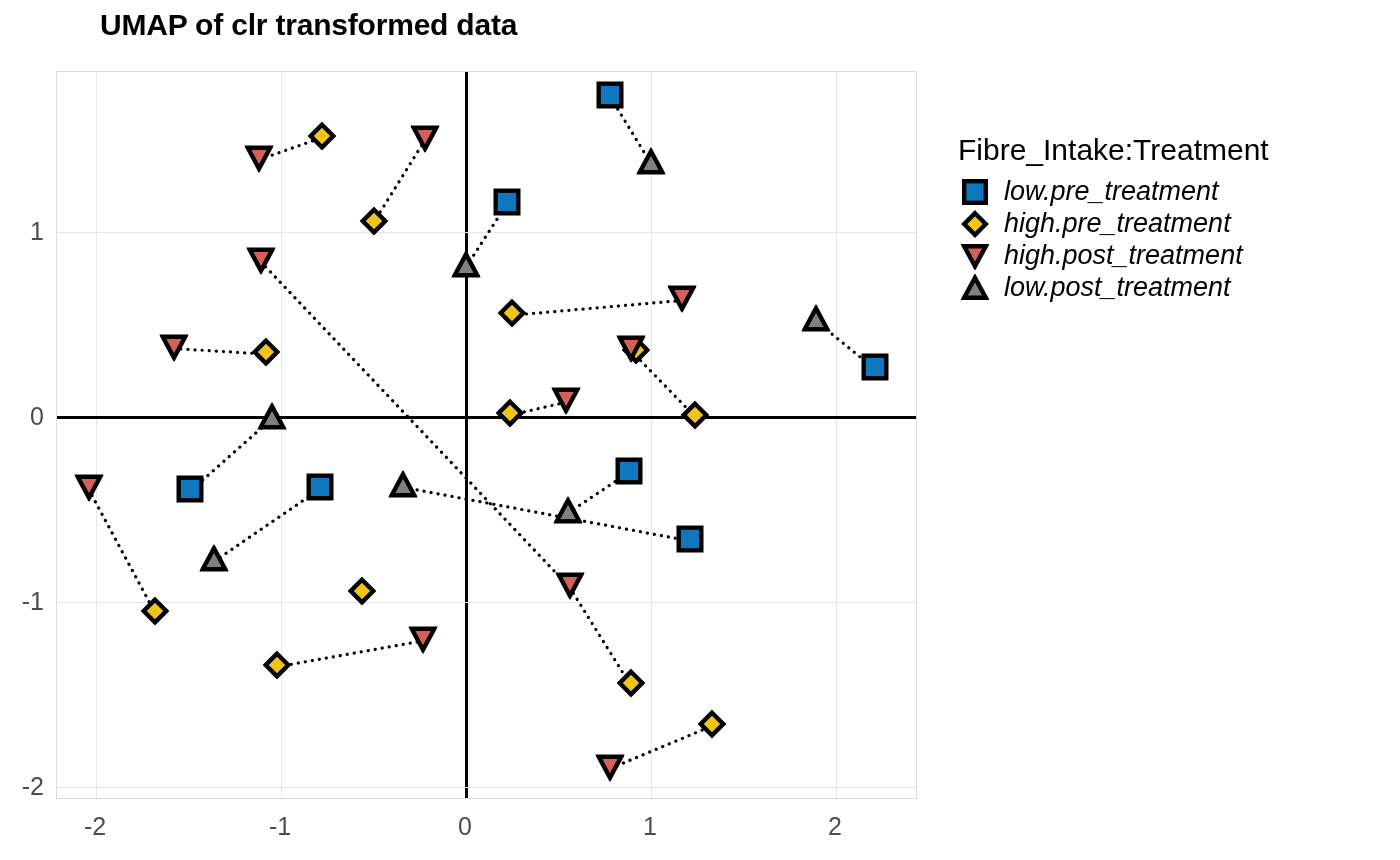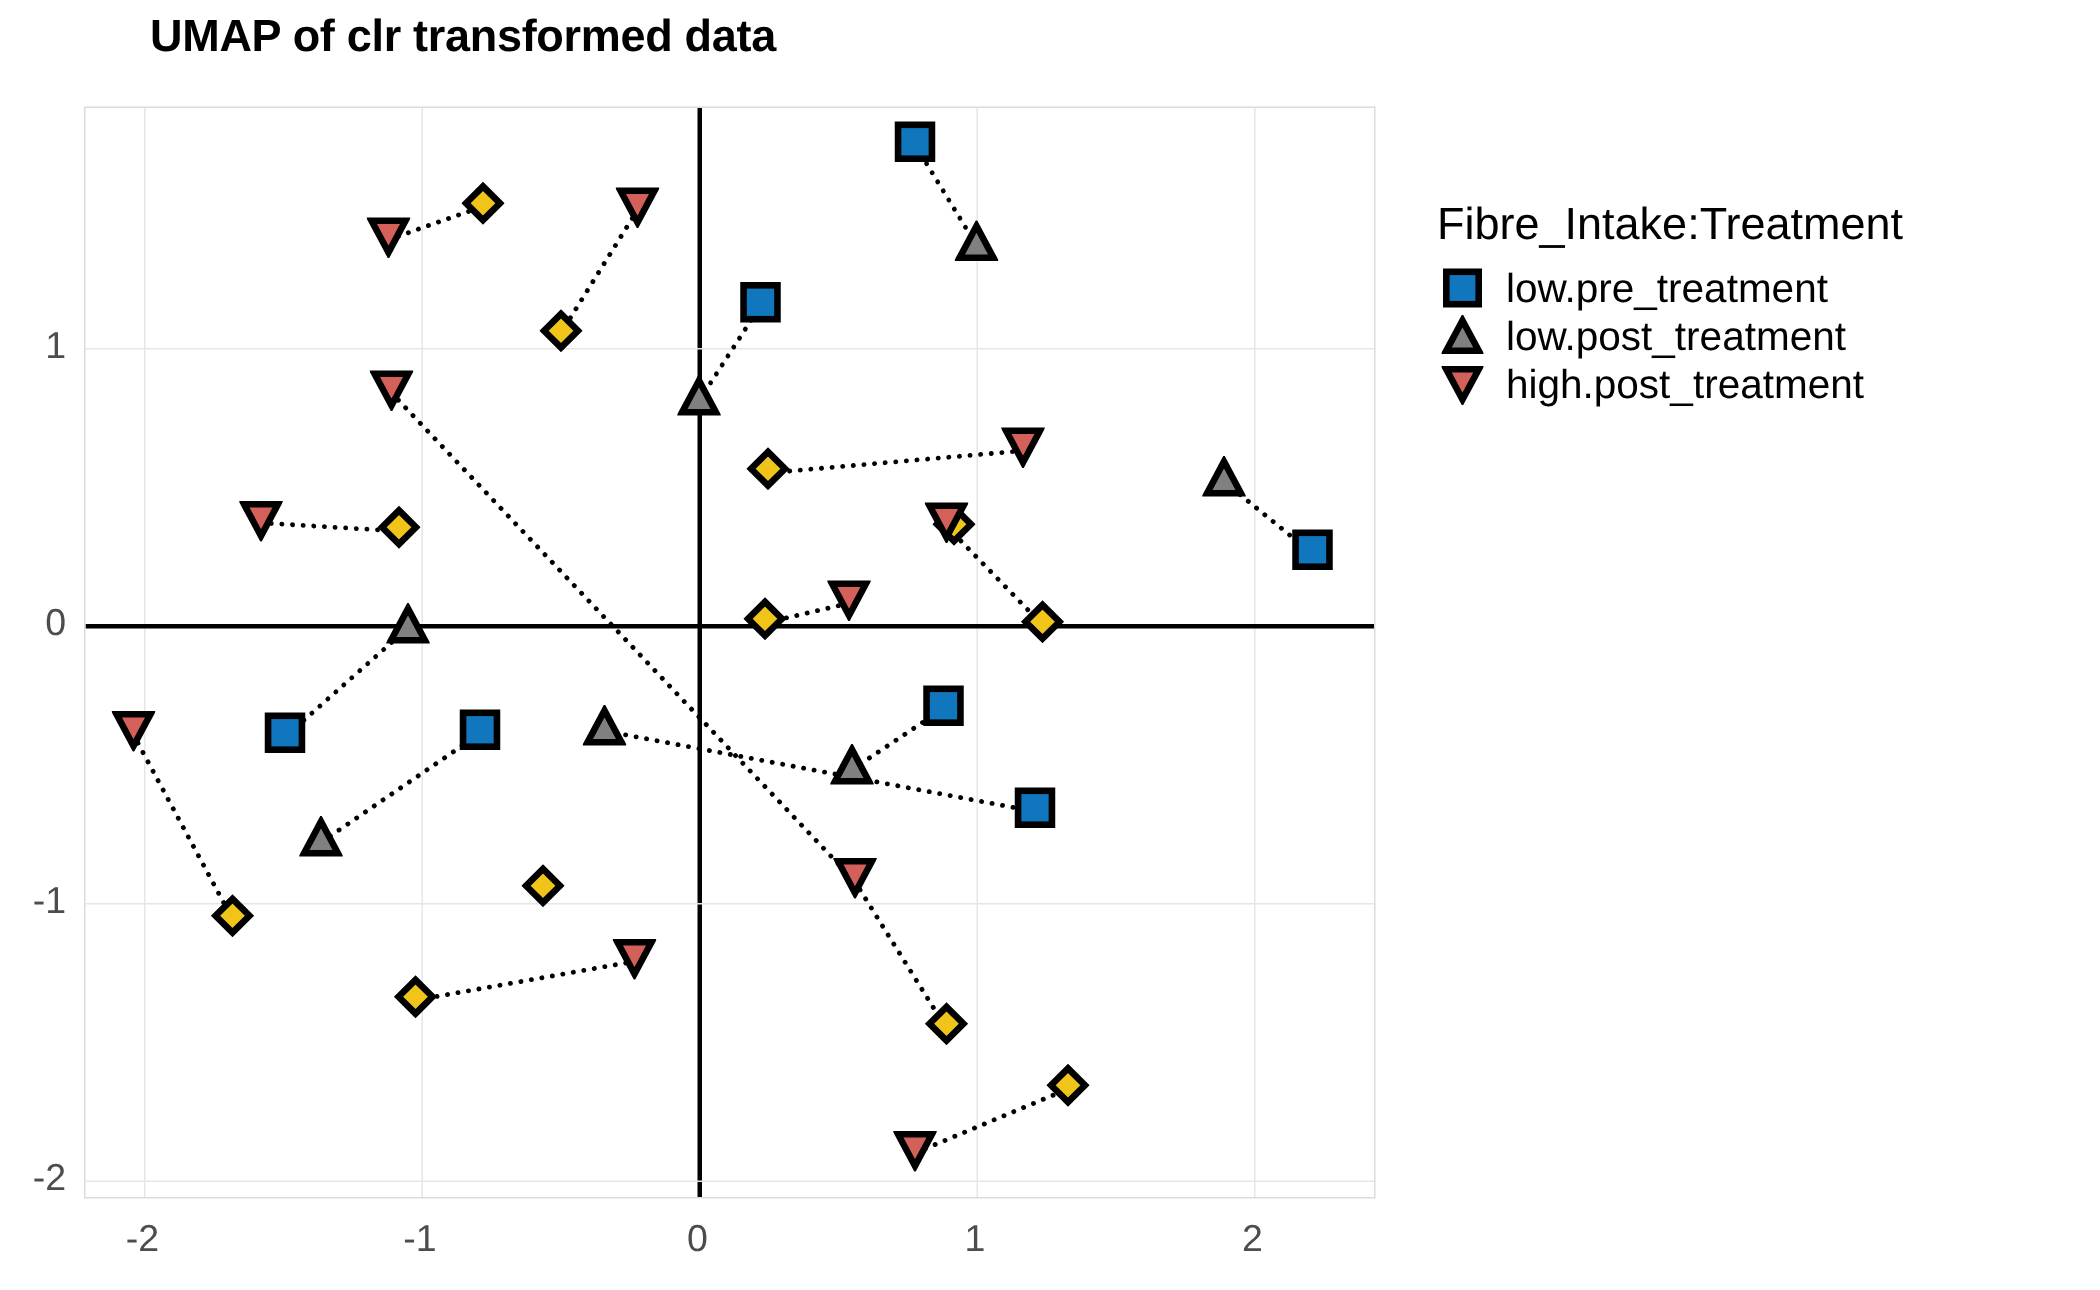--- a/index.html
+++ b/index.html
@@ -44,21 +44,21 @@
   
   .marker{position:absolute;transform:translate(-50%,-50%);}
 
   
   #legend{position:absolute;left:958px;top:132px;width:430px;}
   #legend-title{
     font-size:30px;color:#000;white-space:nowrap;margin-bottom:8px;
     line-height:36px;
   }
   .legend-item{
-    display:flex;align-items:center;height:32px;
+    display:flex;align-items:flex-start;height:32px;font-style:italic;
   }
   .legend-key{
     width:34px;height:32px;flex:0 0 34px;
     display:flex;align-items:center;justify-content:center;
   }
   .legend-label{
     font-size:27px;color:#000;white-space:nowrap;margin-left:12px;
     line-height:30px;
   }
 </style>
@@ -239,29 +239,37 @@
           <div class="legend-key">
             <svg width="28" height="28" viewBox="0 0 28 28">
               <rect x="3.2" y="3.2" width="21.6" height="21.6" fill="#1077BF" stroke="#000000" stroke-width="4.4" stroke-linejoin="miter"></rect>
             </svg>
           </div>
           <div class="legend-label">low.pre_treatment</div>
         </div>
         <div class="legend-item">
           <div class="legend-key">
             <svg width="28" height="28" viewBox="0 0 28 28">
+              <polygon points="14,3.2 24.8,14 14,24.8 3.2,14" fill="#F0C419" stroke="#000000" stroke-width="4.4" stroke-linejoin="miter"></polygon>
+            </svg>
+          </div>
+          <div class="legend-label">high.pre_treatment</div>
+        </div>
+        <div class="legend-item">
+          <div class="legend-key">
+            <svg width="28" height="28" viewBox="0 0 28 28">
+              <polygon points="3.2,4.2 24.8,4.2 14,24.3" fill="#D4605A" stroke="#000000" stroke-width="4.4" stroke-linejoin="miter"></polygon>
+            </svg>
+          </div>
+          <div class="legend-label">high.post_treatment</div>
+        </div>
+        <div class="legend-item">
+          <div class="legend-key">
+            <svg width="28" height="28" viewBox="0 0 28 28">
               <polygon points="14,3.7 24.8,23.8 3.2,23.8" fill="#808080" stroke="#000000" stroke-width="4.4" stroke-linejoin="miter"></polygon>
             </svg>
           </div>
           <div class="legend-label">low.post_treatment</div>
-        </div>
-        <div class="legend-item">
-          <div class="legend-key">
-            <svg width="28" height="28" viewBox="0 0 28 28">
-              <polygon points="3.2,4.2 24.8,4.2 14,24.3" fill="#D4605A" stroke="#000000" stroke-width="4.4" stroke-linejoin="miter"></polygon>
-            </svg>
-          </div>
-          <div class="legend-label">high.post_treatment</div>
         </div>
       </div>
   </div>
 
 </div>
 
 </body></html>

